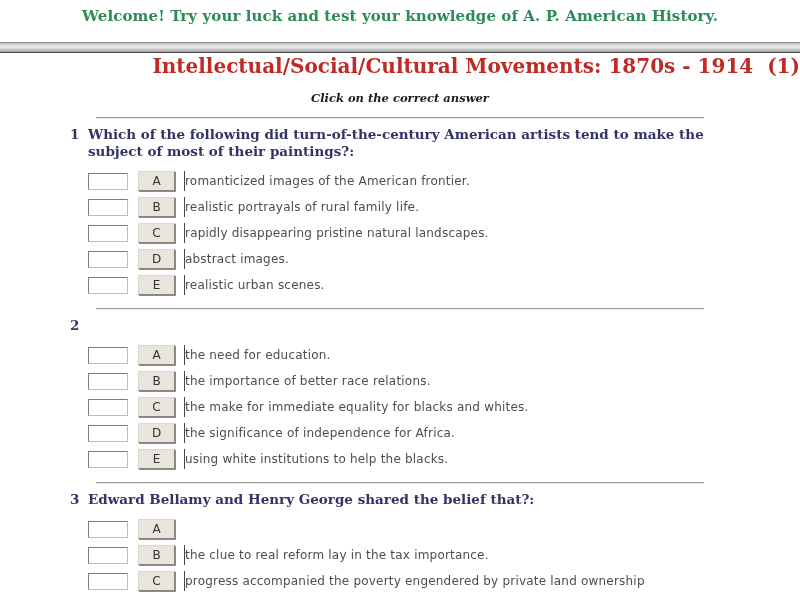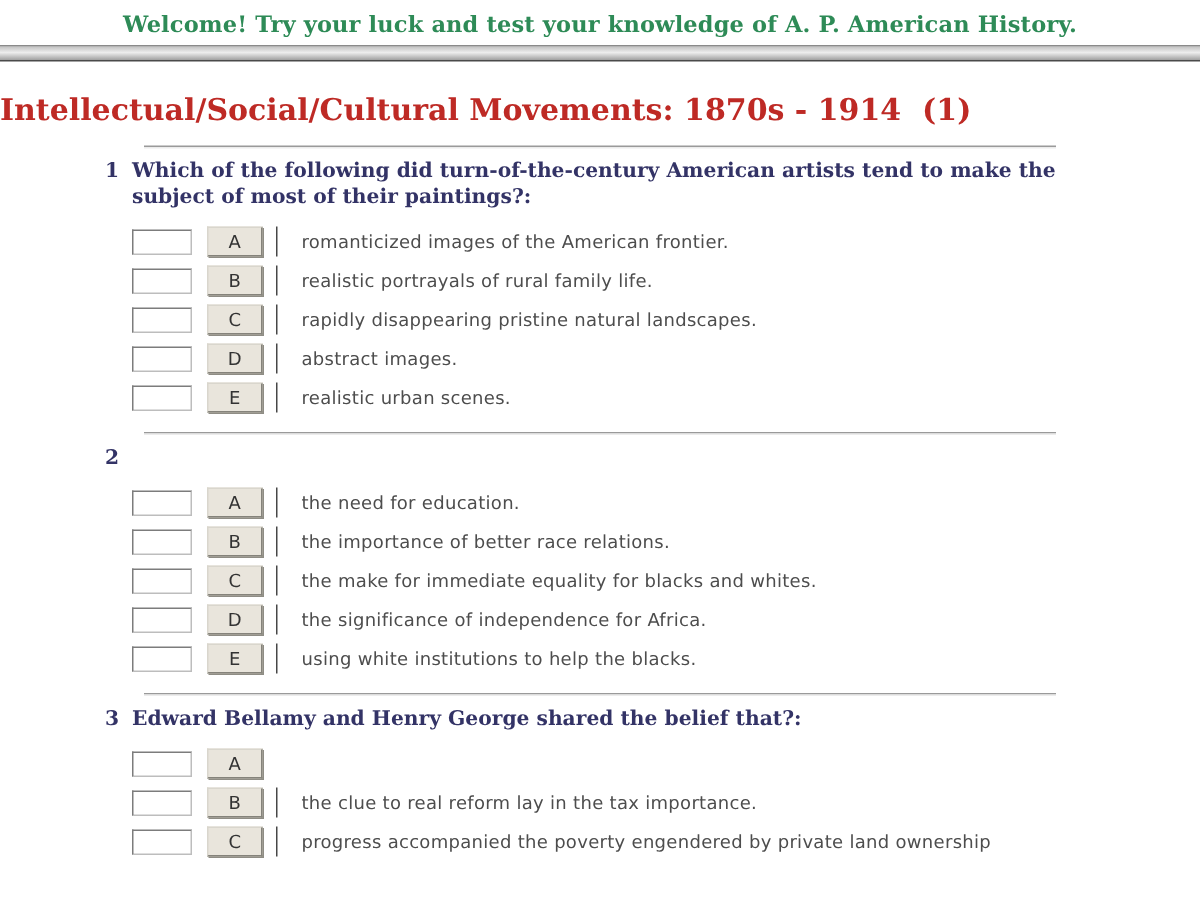--- a/index.html
+++ b/index.html
@@ -2,40 +2,40 @@
 <html style="--banner_green: #2E8B57; --title_red: #BE2A25; --question_navy: #333366; --option_gray: #4D4D4D; --button_face: #E9E5DC;"><head>
 <meta charset="utf-8">
 <style>
   html, body { margin:0; padding:0; }
   body {
     width:800px; height:600px; overflow:hidden;
     background:#ffffff;
     font-family:"DejaVu Serif", serif;
   }
   .banner-frame {
-    height:30px;
+    height:42px;
     display:flex; justify-content:center; align-items:flex-start;
     padding-top:7px; box-sizing:border-box;
     background:#ffffff;
   }
   .banner-text {
     color:var(--banner_green, #2E8B57);
     font-weight:bold; font-size:15px;
     letter-spacing:0.1px;
   }
   .frame-divider {
     height:9px;
     background:linear-gradient(#c2c2c2, #ededed 45%, #a0a0a0);
     border-top:1px solid #8a8a8a;
     border-bottom:1px solid #4a4a4a;
   }
   .main-frame { background:#ffffff; }
   .quiz-title {
-    margin:20px 0 0 0;
-    text-align:left;
+    margin:1px 0 0 0;
+    text-align:right;
     font-size:20px; font-weight:bold;
     color:var(--title_red, #BE2A25);
     white-space:pre-wrap;
     font-family:"DejaVu Serif", serif;
   }
   .instruction {
     margin-top:13px;
     text-align:center;
     font-size:11.5px; font-weight:bold; font-style:italic;
     color:#1b1b1b;
@@ -81,38 +81,39 @@
     border-color:#d9d6cd #85837b #85837b #d9d6cd;
     box-shadow:1px 1px 0 0 #8f8d85;
     font-family:"DejaVu Sans", sans-serif;
     font-size:12px; line-height:17px; color:#333333;
     text-align:center; padding:0;
     cursor:pointer;
   }
   .opt-text {
     margin-left:9px;
     border-left:1px solid #474747;
-    padding-left:16px;
+    padding-left:0;
     font-family:"DejaVu Sans", sans-serif;
     font-size:12px; line-height:20px;
     color:var(--option_gray, #4D4D4D);
     letter-spacing:0.2px;
     white-space:nowrap;
   }
 </style>
 </head>
 <body>
 
 <div class="screen">
   <div class="banner-frame">
     <div class="banner-text">Welcome! Try your luck and test your knowledge of A. P. American History.</div>
   </div>
   <div class="frame-divider"></div>
   <div class="main-frame">
     <h1 class="quiz-title">Intellectual/Social/Cultural Movements: 1870s - 1914  (1)</h1>
+    <div class="instruction">Click on the correct answer</div>
     <div id="questions">
   <section class="qsection">
     <hr class="rule">
     <div class="qhead">
       <span class="qnum">1</span>
       <div class="qtext">
               <div>Which of the following did turn-of-the-century American artists tend to make the</div>
               <div>subject of most of their paintings?:</div>
             </div>
     </div>

